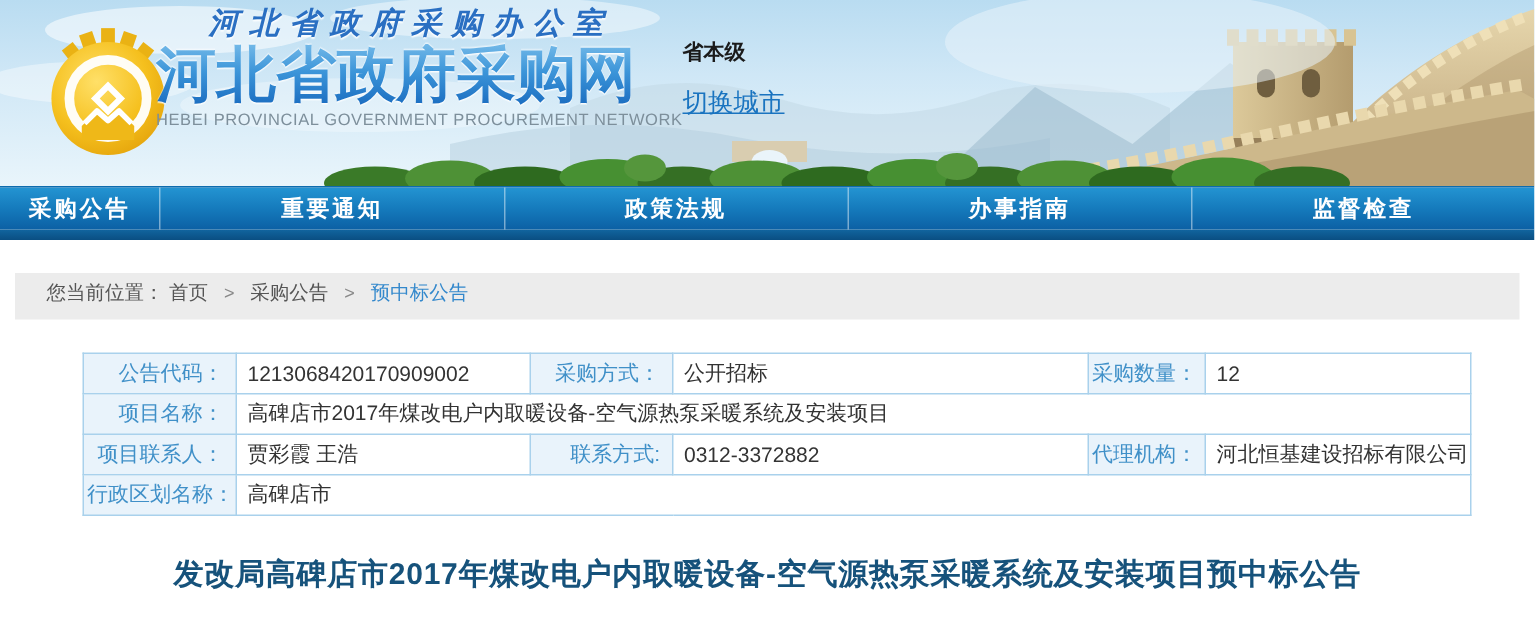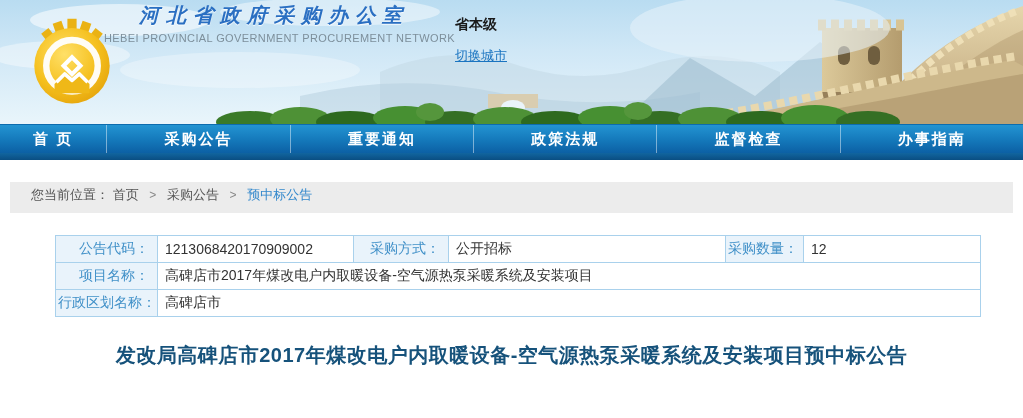--- a/index.html
+++ b/index.html
@@ -16,23 +16,23 @@
     font-weight:bold; font-size:20px; letter-spacing:7px; color:#2a6fc2; text-align:center;
     white-space:nowrap; text-shadow:0 1px 1px rgba(255,255,255,.9); }
   .site-title { font-size:40px; font-weight:bold; line-height:1.05; letter-spacing:0px;
     color:#2578c8; white-space:nowrap; text-shadow:0 0 2px rgba(255,255,255,.9); }
   @supports ((-webkit-background-clip:text) or (background-clip:text)) {
     .site-title { background:linear-gradient(180deg,#73b9e8 0%,#3c95d9 45%,#1a6cc0 100%);
       -webkit-background-clip:text; background-clip:text; color:transparent;
       text-shadow:none; filter:drop-shadow(0 1px 0 rgba(255,255,255,.85)) drop-shadow(0 -1px 0 rgba(255,255,255,.55)); }
   }
   .site-subtitle { font-size:11px; letter-spacing:.4px; color:#7d8f9b; margin-top:3px; white-space:nowrap; }
-  .region-box { position:absolute; left:455px; top:16px; }
+  .region-box { position:absolute; left:455px; top:26px; }
   .region-label { font-size:14px; font-weight:bold; color:#1a1a1a; }
-  .switch-city { display:inline-block; margin-top:13px; font-size:13px; color:#1a74c0;
+  .switch-city { display:inline-block; margin-top:13px; font-size:17px; color:#1a74c0;
     text-decoration:underline; cursor:pointer; }
 
   
   .nav { width:1023px; height:29px; display:flex;
     background:linear-gradient(180deg,#2394d2 0%,#1478ba 55%,#0c60a4 100%);
     border-top:1px solid #0d6cae; }
   .nav-item { flex:1 1 auto; display:flex; align-items:center; justify-content:center;
     color:#fff; font-size:15px; font-weight:bold; letter-spacing:2px; cursor:pointer;
     border-left:1px solid rgba(255,255,255,.45); white-space:nowrap; }
   .nav-item:first-child { flex:0 0 10.4%; border-left:none; }
@@ -138,36 +138,36 @@
     </g>
     <circle cx="50" cy="54" r="41" fill="url(#goldGrad)"></circle>
     <circle cx="50" cy="54" r="28" fill="none" stroke="#ffffff" stroke-width="7" opacity=".95"></circle>
     <path d="M31,74 L41,64 L50,72 L59,64 L69,74 L69,84 L31,84 Z" fill="#efb818"></path>
     <path d="M33,72 L42,63 L50,70 L58,63 L67,72" fill="none" stroke="#ffffff" stroke-width="4" stroke-linejoin="round"></path>
     <rect x="43.5" y="47.5" width="13" height="13" transform="rotate(45 50 54)" fill="none" stroke="#ffffff" stroke-width="4.5"></rect>
   </svg>
 
   <div class="brand">
     <div class="office-title">河北省政府采购办公室</div>
+    <div class="site-title">河北省政府采购网</div>
     <div class="site-subtitle">HEBEI PROVINCIAL GOVERNMENT PROCUREMENT NETWORK</div>
   </div>
 
   <div class="region-box">
     <div class="region-label">省本级</div>
     <a class="switch-city">切换城市</a>
   </div>
 </div>
 
 <div class="nav">
-  <div class="nav-item">首 页</div>
   <div class="nav-item">采购公告</div>
   <div class="nav-item">重要通知</div>
   <div class="nav-item">政策法规</div>
+  <div class="nav-item">办事指南</div>
   <div class="nav-item">监督检查</div>
-  <div class="nav-item">办事指南</div>
 </div>
 <div class="nav-strip"></div>
 
 <div class="breadcrumb">
   <span>您当前位置：</span>
   <a>首页</a>
   <span class="sep">&gt;</span>
   <a>采购公告</a>
   <span class="sep">&gt;</span>
   <span class="current">预中标公告</span>
@@ -190,20 +190,28 @@
       <td class="lbl">采购方式：</td>
       <td class="val">公开招标</td>
       <td class="lbl">采购数量：</td>
       <td class="val">12</td>
     </tr>
     <tr>
       <td class="lbl">项目名称：</td>
       <td class="val" colspan="5">高碑店市2017年煤改电户内取暖设备-空气源热泵采暖系统及安装项目</td>
     </tr>
     <tr>
+      <td class="lbl">项目联系人：</td>
+      <td class="val">贾彩霞 王浩</td>
+      <td class="lbl">联系方式:</td>
+      <td class="val">0312-3372882</td>
+      <td class="lbl">代理机构：</td>
+      <td class="val">河北恒基建设招标有限公司</td>
+    </tr>
+    <tr>
       <td class="lbl">行政区划名称：</td>
       <td class="val" colspan="5">高碑店市</td>
     </tr>
   </tbody>
     </table>
 </div>
 
 <div class="announce-title">发改局高碑店市2017年煤改电户内取暖设备-空气源热泵采暖系统及安装项目预中标公告</div>
 
 </body></html>

